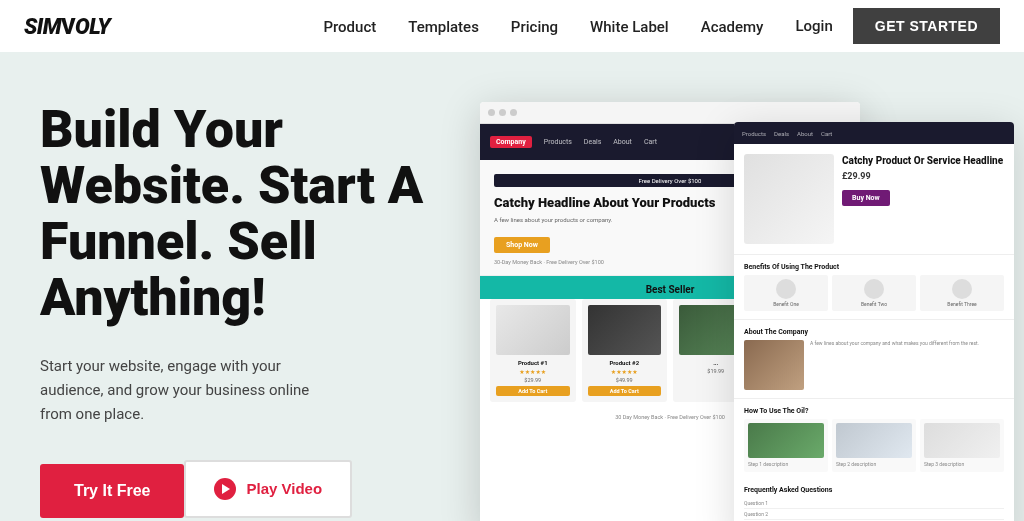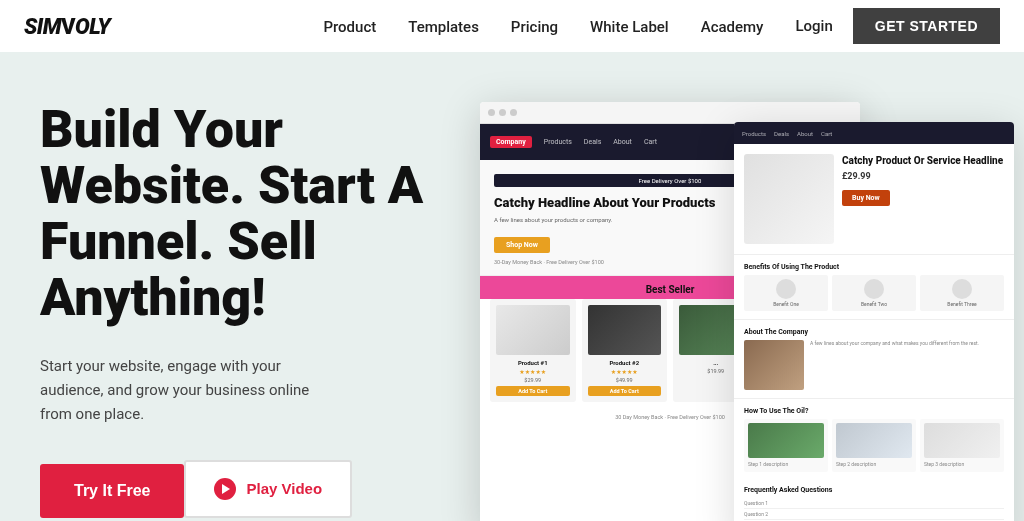--- a/index.html
+++ b/index.html
@@ -265,21 +265,21 @@
       color: #888;
     }
 
     
     .mockup-section-title {
       text-align: center;
       font-size: 10px;
       font-weight: 700;
       color: #111;
       padding: 8px 0 4px;
-      background: #ec4899;
+      background: #14b8a6;
     }
 
     .mockup-products {
       display: flex;
       gap: 6px;
       padding: 0 10px 8px;
       background: #fff;
     }
     .mockup-product {
       flex: 1;
@@ -375,21 +375,21 @@
       margin-bottom: 4px;
       line-height: 1.3;
     }
     .mockup-product-hero-price {
       font-size: 9px;
       font-weight: 700;
       color: #333;
       margin-bottom: 4px;
     }
     .mockup-product-hero-btn {
-      background: #c2410c;
+      background: #701a75;
       color: #fff;
       font-size: 7px;
       font-weight: 700;
       padding: 4px 10px;
       border-radius: 2px;
       display: inline-block;
     }
 
     .mockup-benefits {
       padding: 8px 10px;

